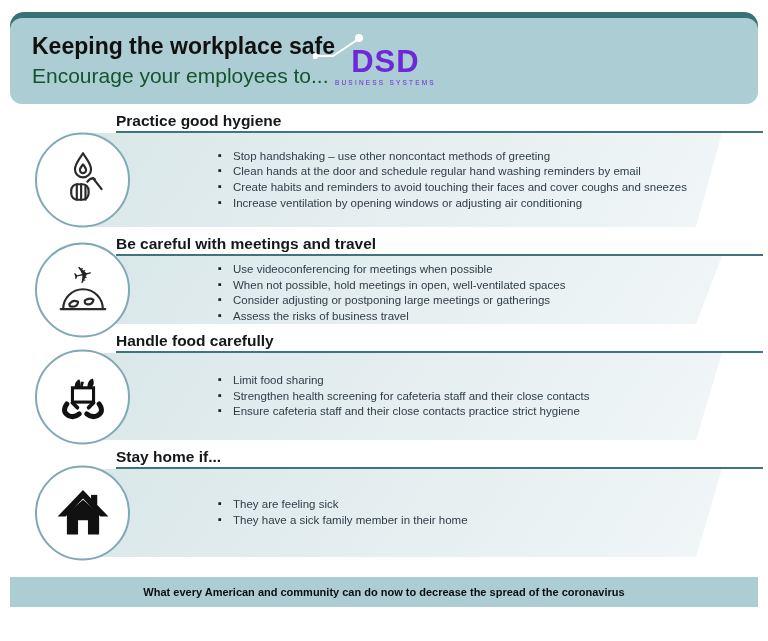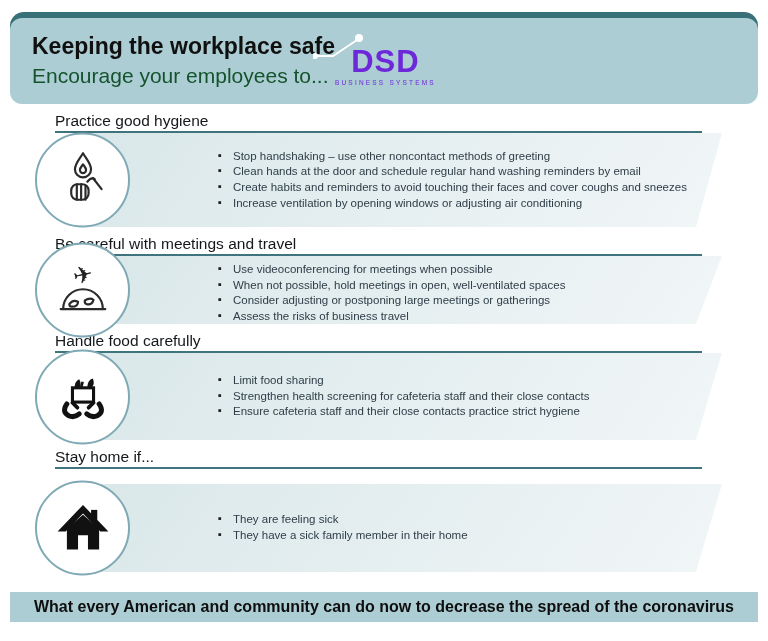--- a/index.html
+++ b/index.html
@@ -29,44 +29,44 @@
   .subtitle{font-size:21px;color:#14532d;line-height:1.3;}
   .logo{position:relative;text-align:center;color:#6d28d9;margin-right:30px;padding-top:10px;}
   .logo-name{font-size:31px;font-weight:bold;letter-spacing:1px;line-height:1;}
   .logo-tag{font-size:6.5px;letter-spacing:2.2px;margin-top:2px;white-space:nowrap;}
   .logo-dots{position:absolute;left:-22px;top:-4px;width:56px;height:32px;}
 
   
   .content{padding-top:8px;}
   .section{margin:0;}
   .section + .section{margin-top:8px;}
-  .section-heading{margin-left:55px;width:647px;font-size:15.5px;font-weight:normal;
+  .section-heading{margin-left:116px;width:647px;font-size:15.5px;font-weight:bold;
     color:var(--text-dark);border-bottom:2px solid var(--underline);padding-bottom:1px;}
   .banner-wrap{position:relative;margin-left:75px;width:647px;}
   .banner{width:100%;background:linear-gradient(125deg,var(--banner-start),var(--banner-end));
     clip-path:polygon(0 0,100% 0,calc(100% - 26px) 100%,0 100%);
     display:flex;flex-direction:column;justify-content:space-evenly;
     padding:6px 30px 6px 143px;}
   .section:nth-of-type(1) .banner{height:94px;}
   .section:nth-of-type(2) .banner{height:68px;}
   .section:nth-of-type(3) .banner{height:87px;}
-  .section:nth-of-type(4) .banner{height:88px;margin-top:15px;}
+  .section:nth-of-type(4) .banner{height:88px;}
   .circle{position:absolute;left:-40px;top:50%;transform:translateY(-50%);
     width:95px;height:95px;background:#fff;border:2.5px solid var(--circle-border);
     border-radius:50%;display:flex;align-items:center;justify-content:center;z-index:2;}
   .circle svg{width:62px;height:62px;}
   .bullets{list-style:none;}
   .bullet-item{position:relative;padding-left:15px;font-size:11.5px;line-height:1.35;
     color:var(--bullet-text);}
   .bullet-item::before{content:"▪";position:absolute;left:0;top:-1px;font-size:11px;color:#1a1a1a;}
 
   
   .footer{margin:20px 10px 0;height:30px;background:var(--footer-bg);
     display:flex;align-items:center;justify-content:center;}
-  .footer span{font-size:16px;font-weight:bold;color:#0e0e0e;}
+  .footer span{font-size:11px;font-weight:bold;color:#0e0e0e;}
 </style>
 </head>
 <body>
 
 <div class="slide">
 
   <div class="header">
     <div class="header-back"></div>
     <div class="header-front">
       <div class="header-text">

